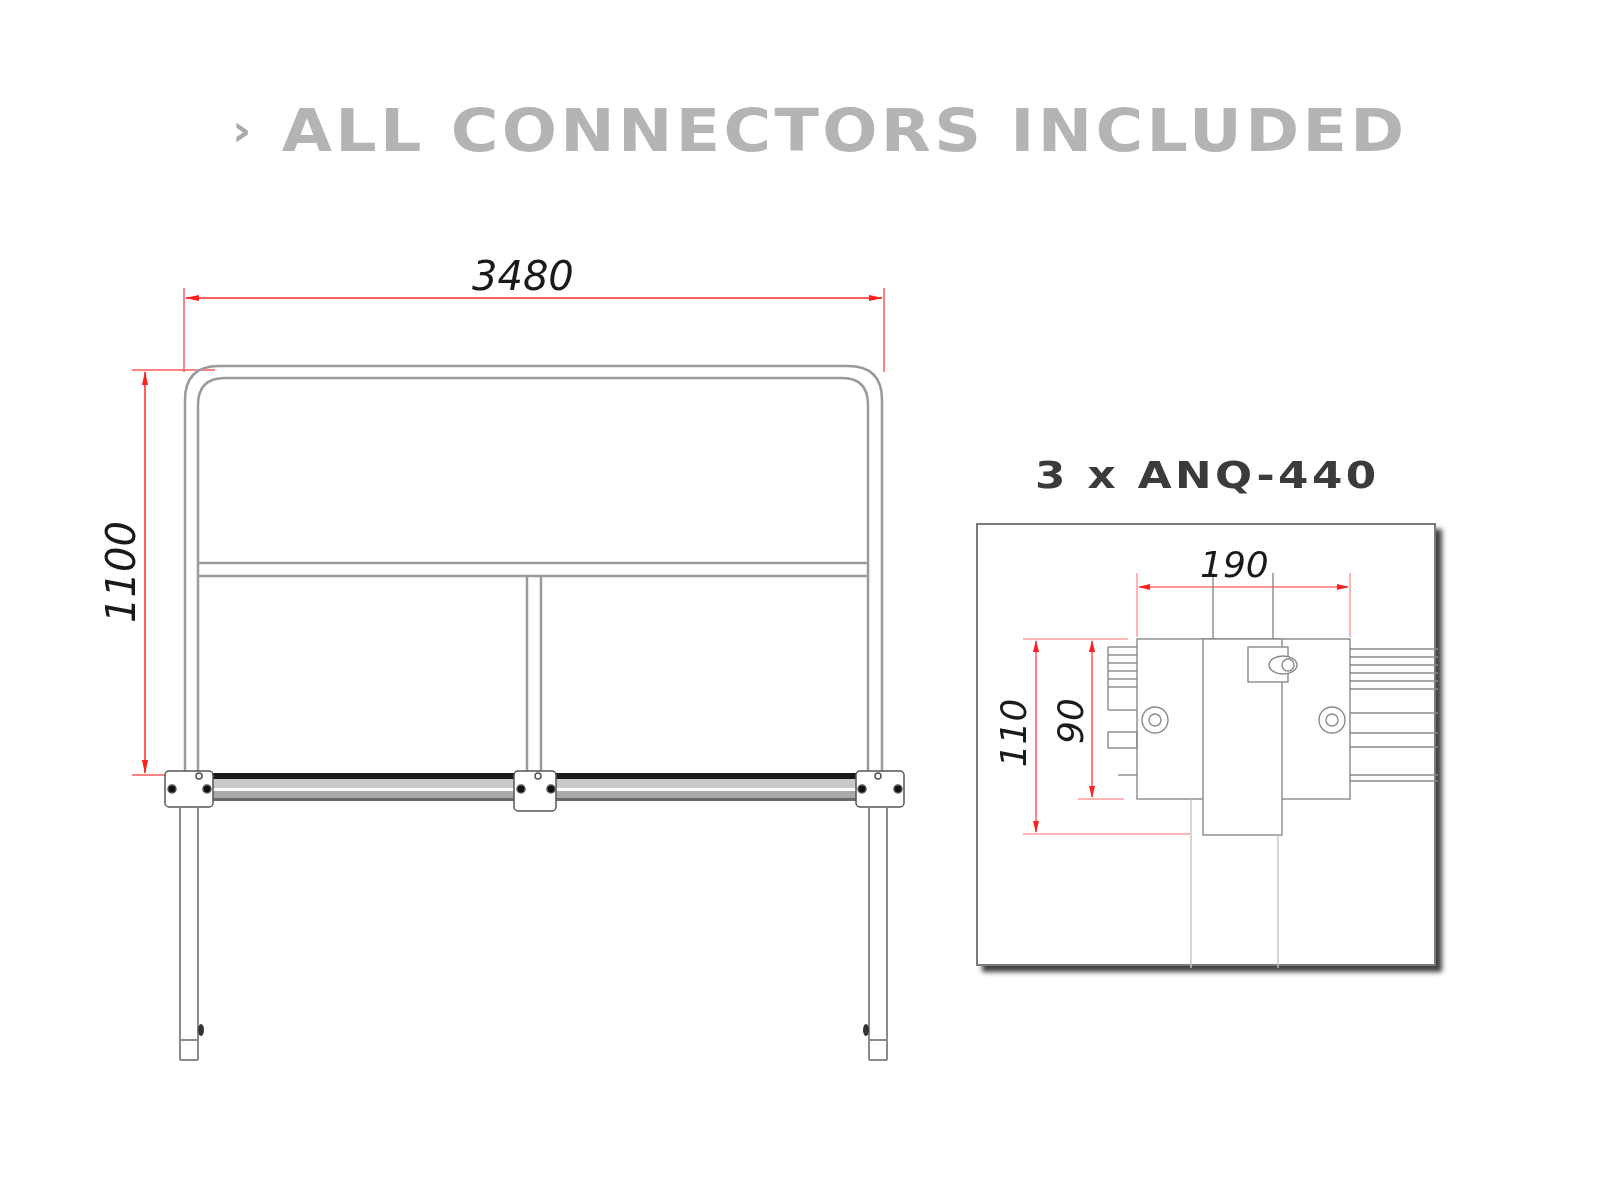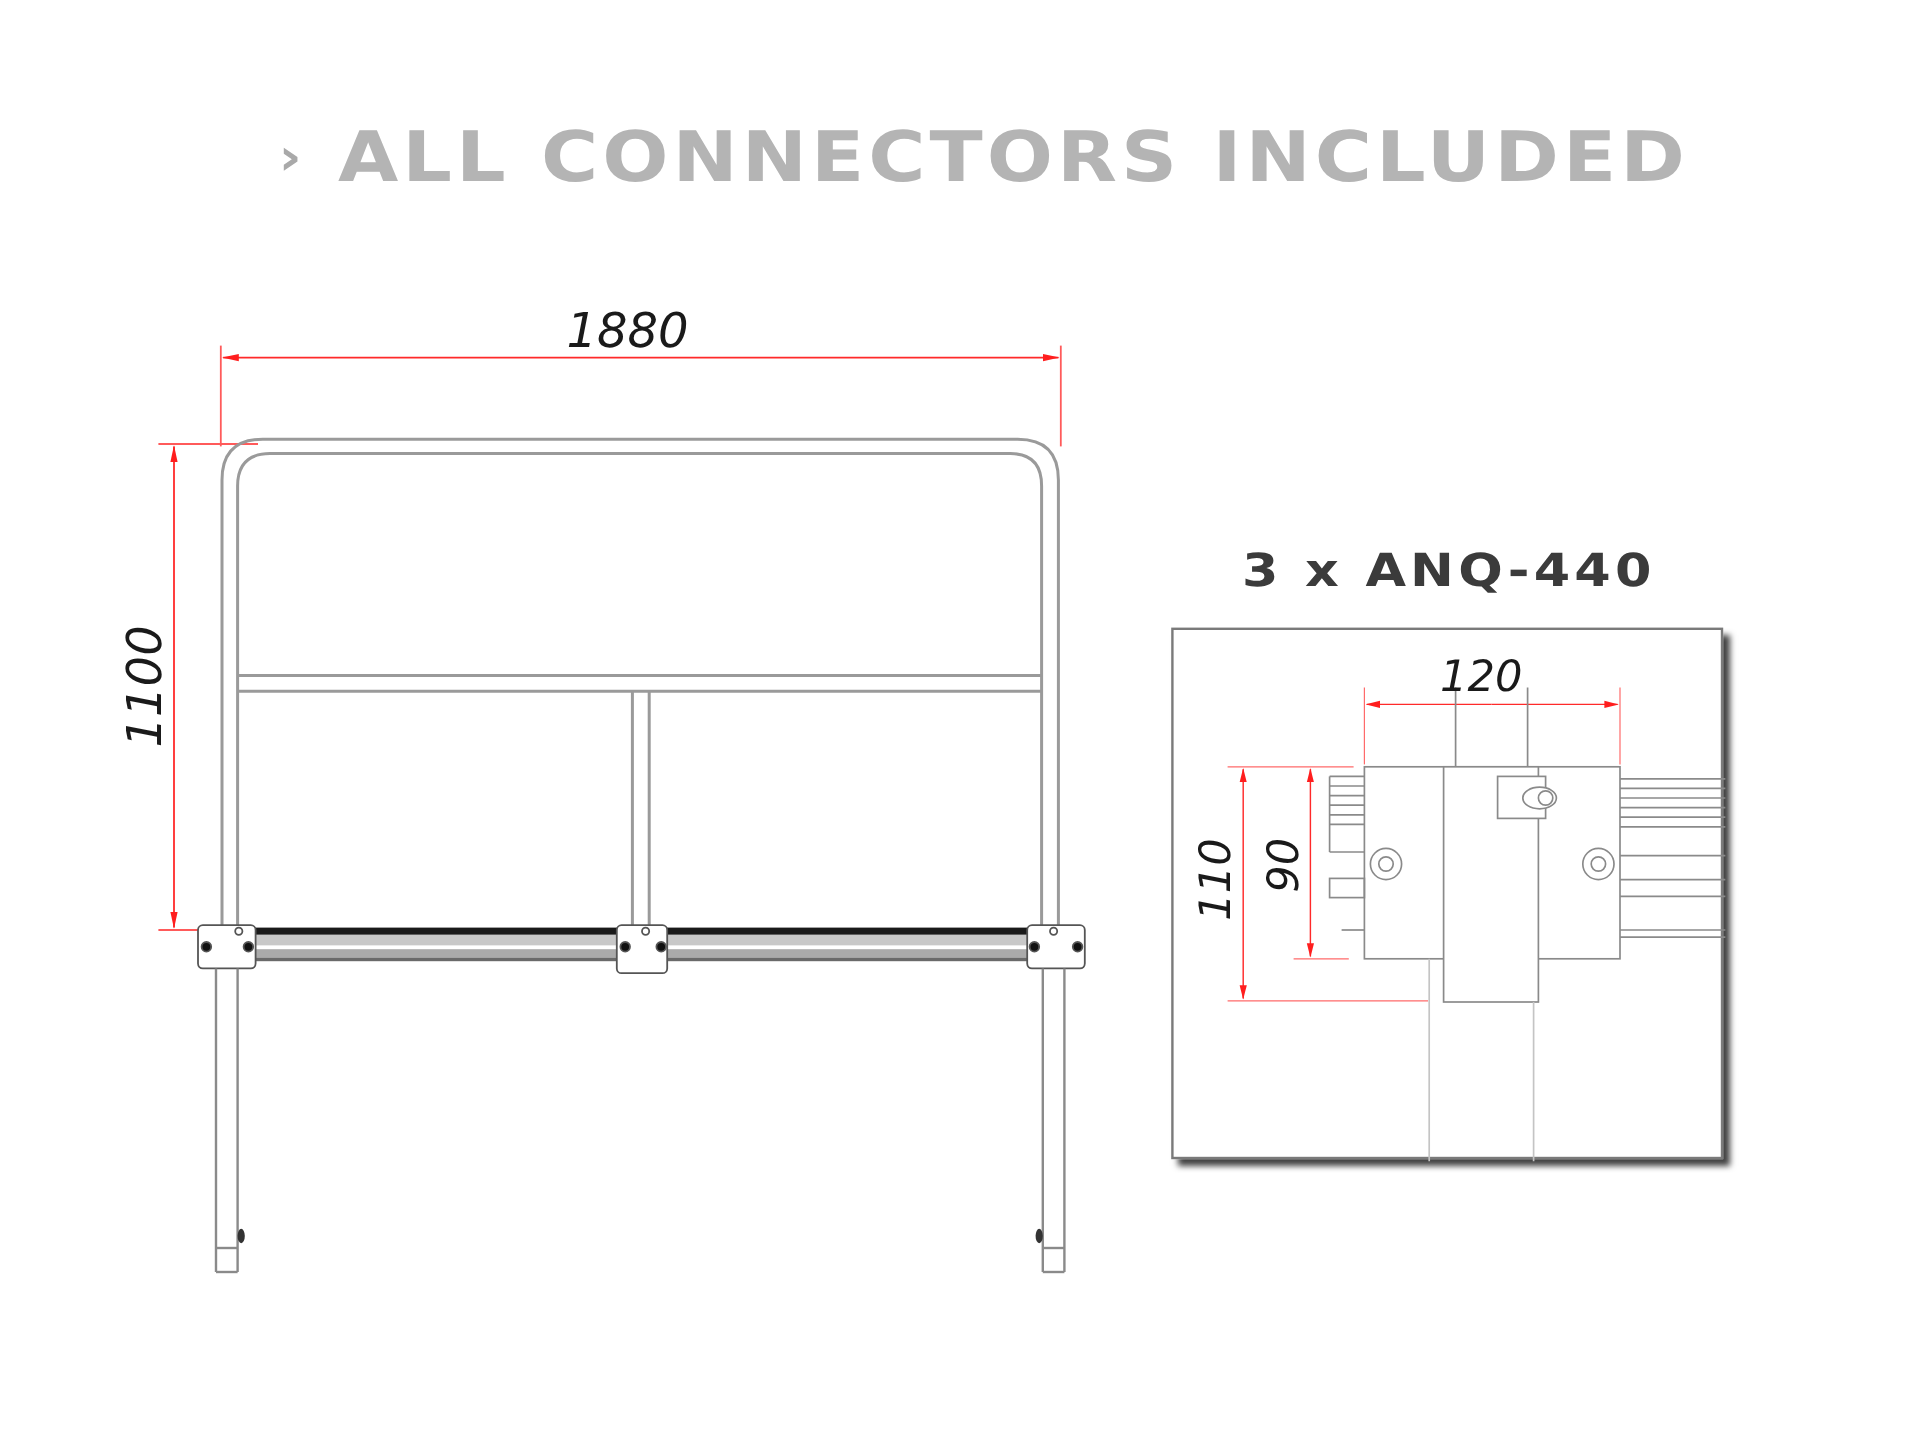--- a/index.html
+++ b/index.html
@@ -106,21 +106,21 @@
   </g>
   <g fill="none" stroke="#8a8a8a" stroke-width="2">
     <line x1="869" y1="807" x2="869" y2="1060"></line>
     <line x1="887" y1="807" x2="887" y2="1060"></line>
     <line x1="869" y1="1040" x2="887" y2="1040"></line>
     <line x1="869" y1="1060" x2="887" y2="1060"></line>
     <ellipse cx="866" cy="1030" rx="3" ry="6" fill="#333" stroke="none"></ellipse>
   </g>
 </svg>
 
-<div class="dim" style="left:472px; top:256px;">1880</div>
+<div class="dim" style="left:472px; top:256px;">3480</div>
 <div class="dim" style="left:70px; top:552px; transform:rotate(-90deg);">1100</div>
 
 <div class="subtitle">3 x ANQ-440</div>
 
 <div class="detail-box">
   <svg width="460" height="443">
     <defs>
       <marker id="arr2" markerWidth="12" markerHeight="9" refX="11" refY="4.5" orient="auto" markerUnits="userSpaceOnUse">
         <path d="M0,1.5 L12,4.5 L0,7.5 Z" fill="#ff1e1e"></path>
       </marker>
@@ -176,16 +176,16 @@
       <line x1="372" y1="188" x2="460" y2="188"></line>
       <line x1="372" y1="208" x2="460" y2="208"></line>
       <line x1="372" y1="222" x2="460" y2="222"></line>
       <line x1="372" y1="250" x2="460" y2="250"></line>
       <line x1="372" y1="256" x2="460" y2="256"></line>
 
       <line x1="213" y1="274" x2="213" y2="443" stroke="#c4c4c4"></line>
       <line x1="300" y1="310" x2="300" y2="443" stroke="#c4c4c4"></line>
     </g>
   </svg>
-  <div class="dim" style="left:222px; top:22px; font-size:36px;">120</div>
+  <div class="dim" style="left:222px; top:22px; font-size:36px;">190</div>
   <div class="dim" style="left:2px; top:190px; font-size:36px; transform:rotate(-90deg);">110</div>
   <div class="dim" style="left:70px; top:178px; font-size:36px; transform:rotate(-90deg);">90</div>
 </div>
 
 </body></html>

